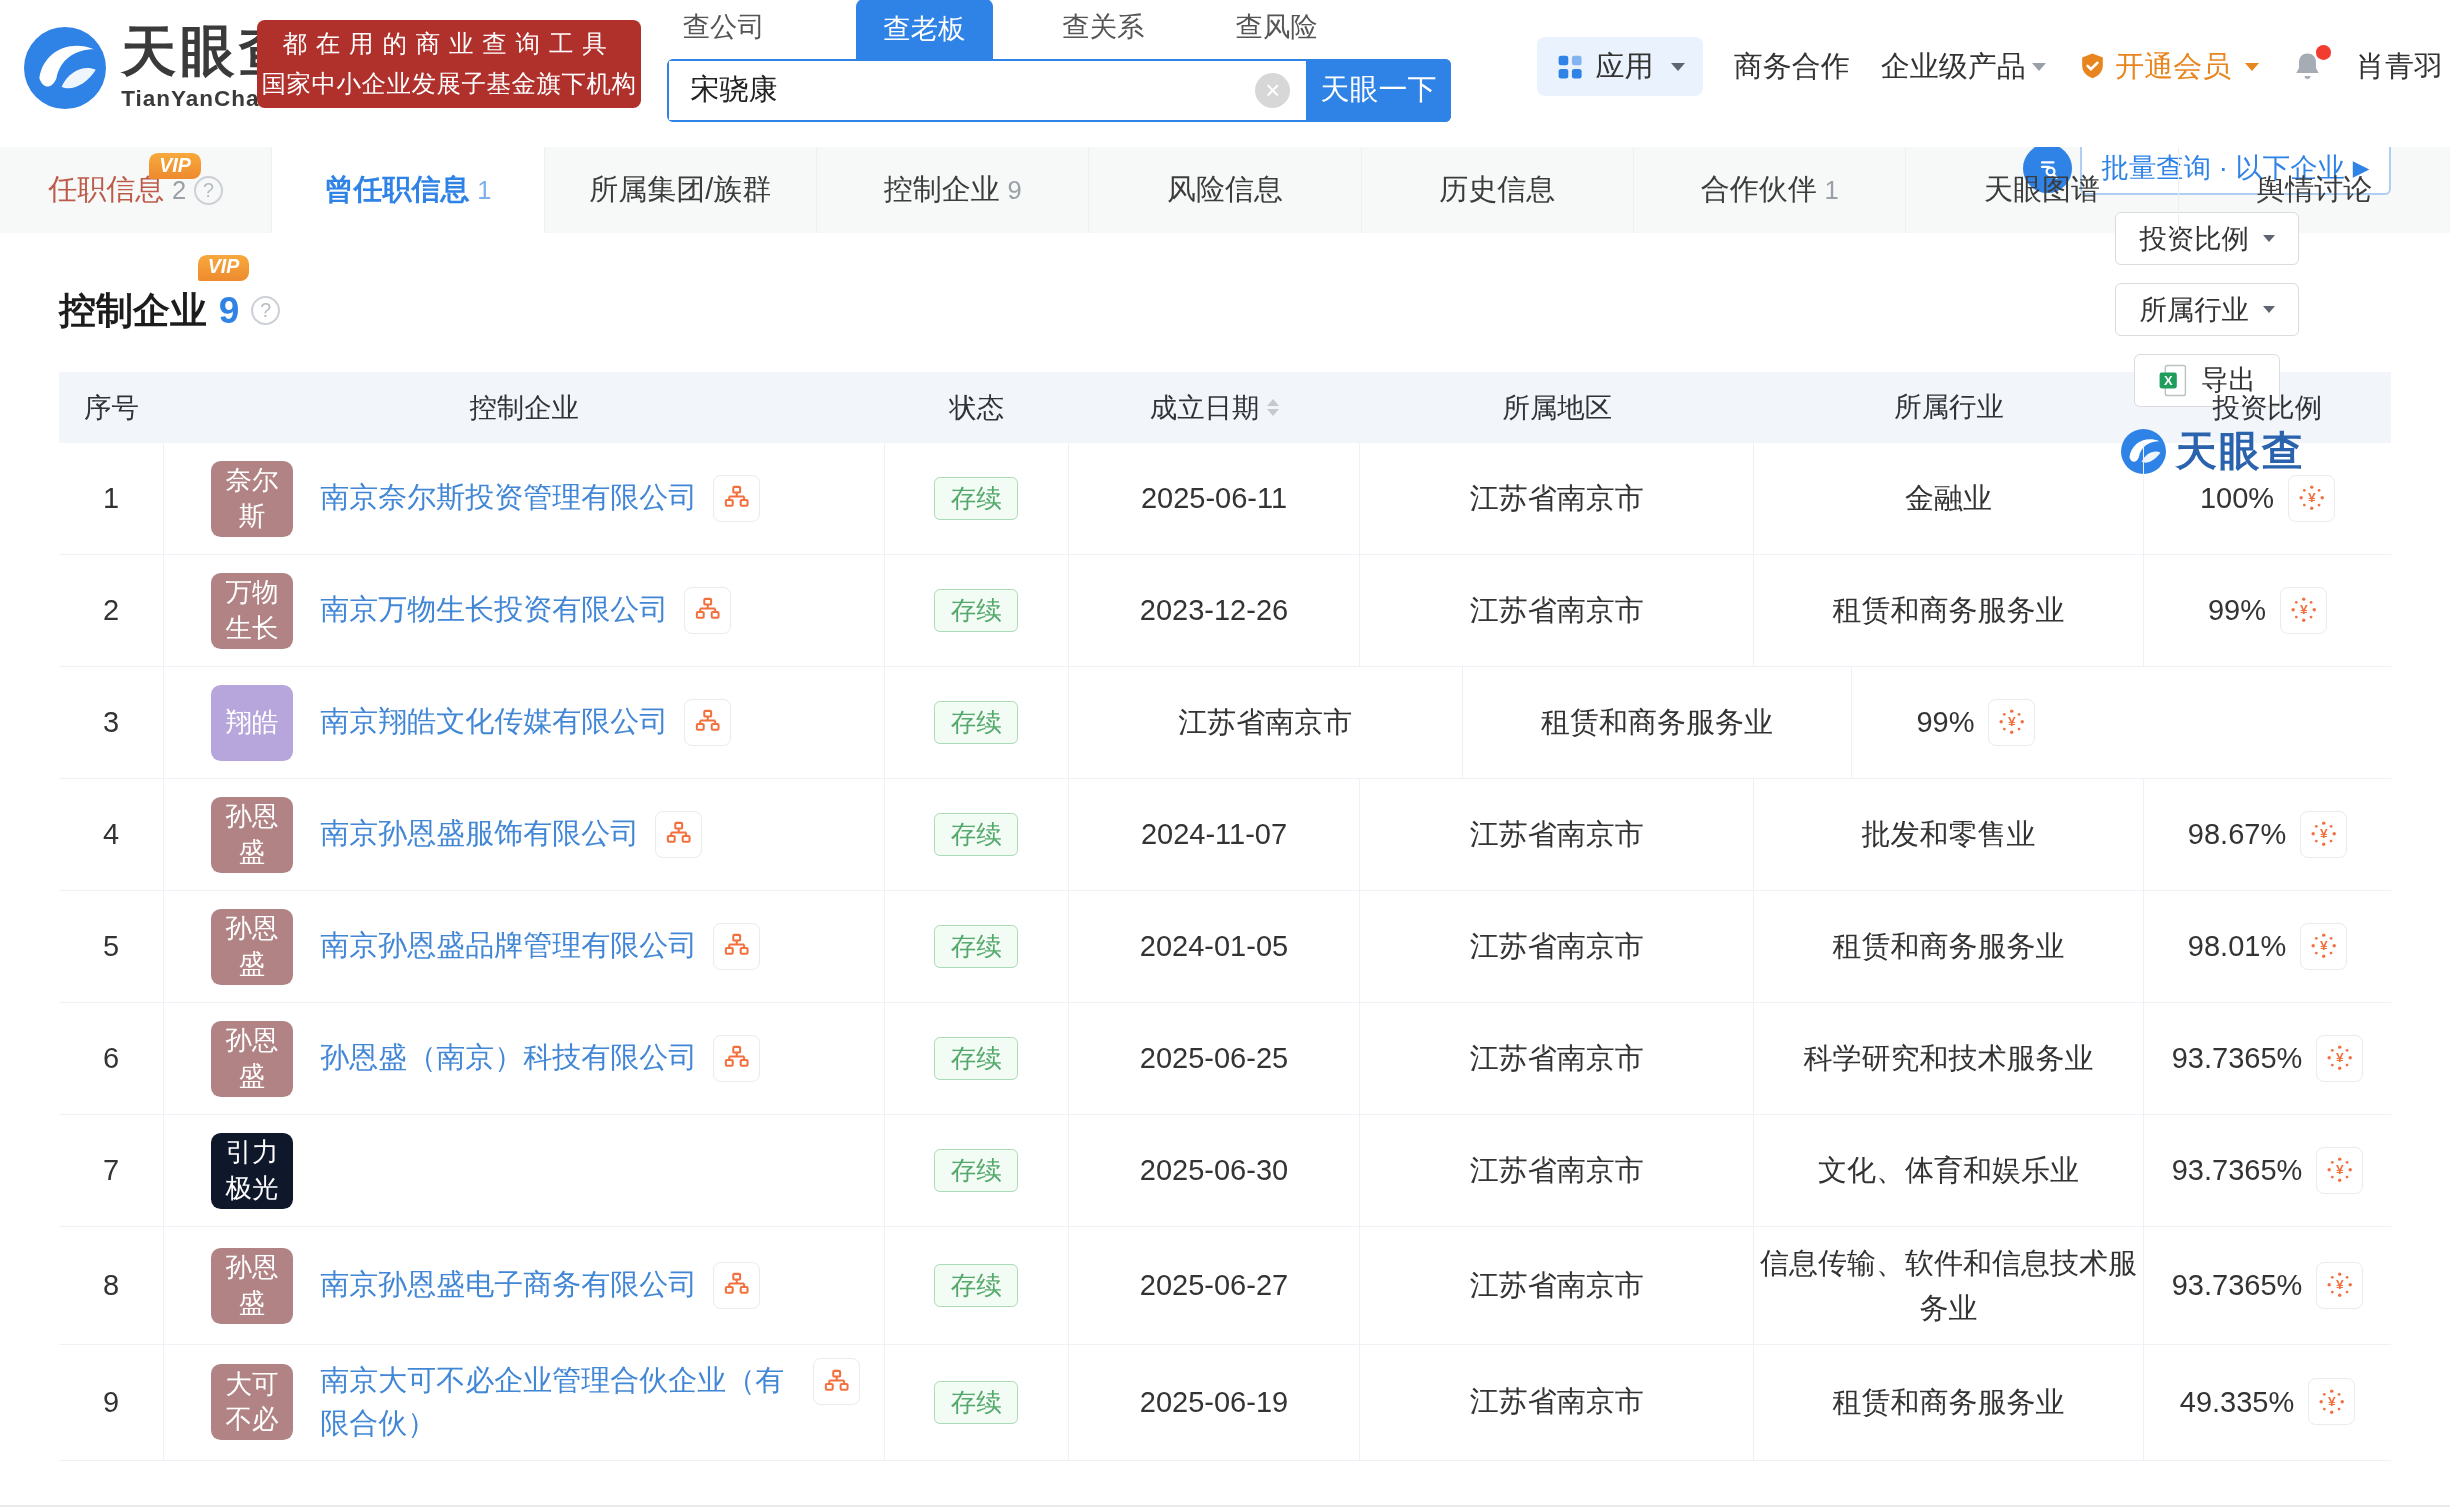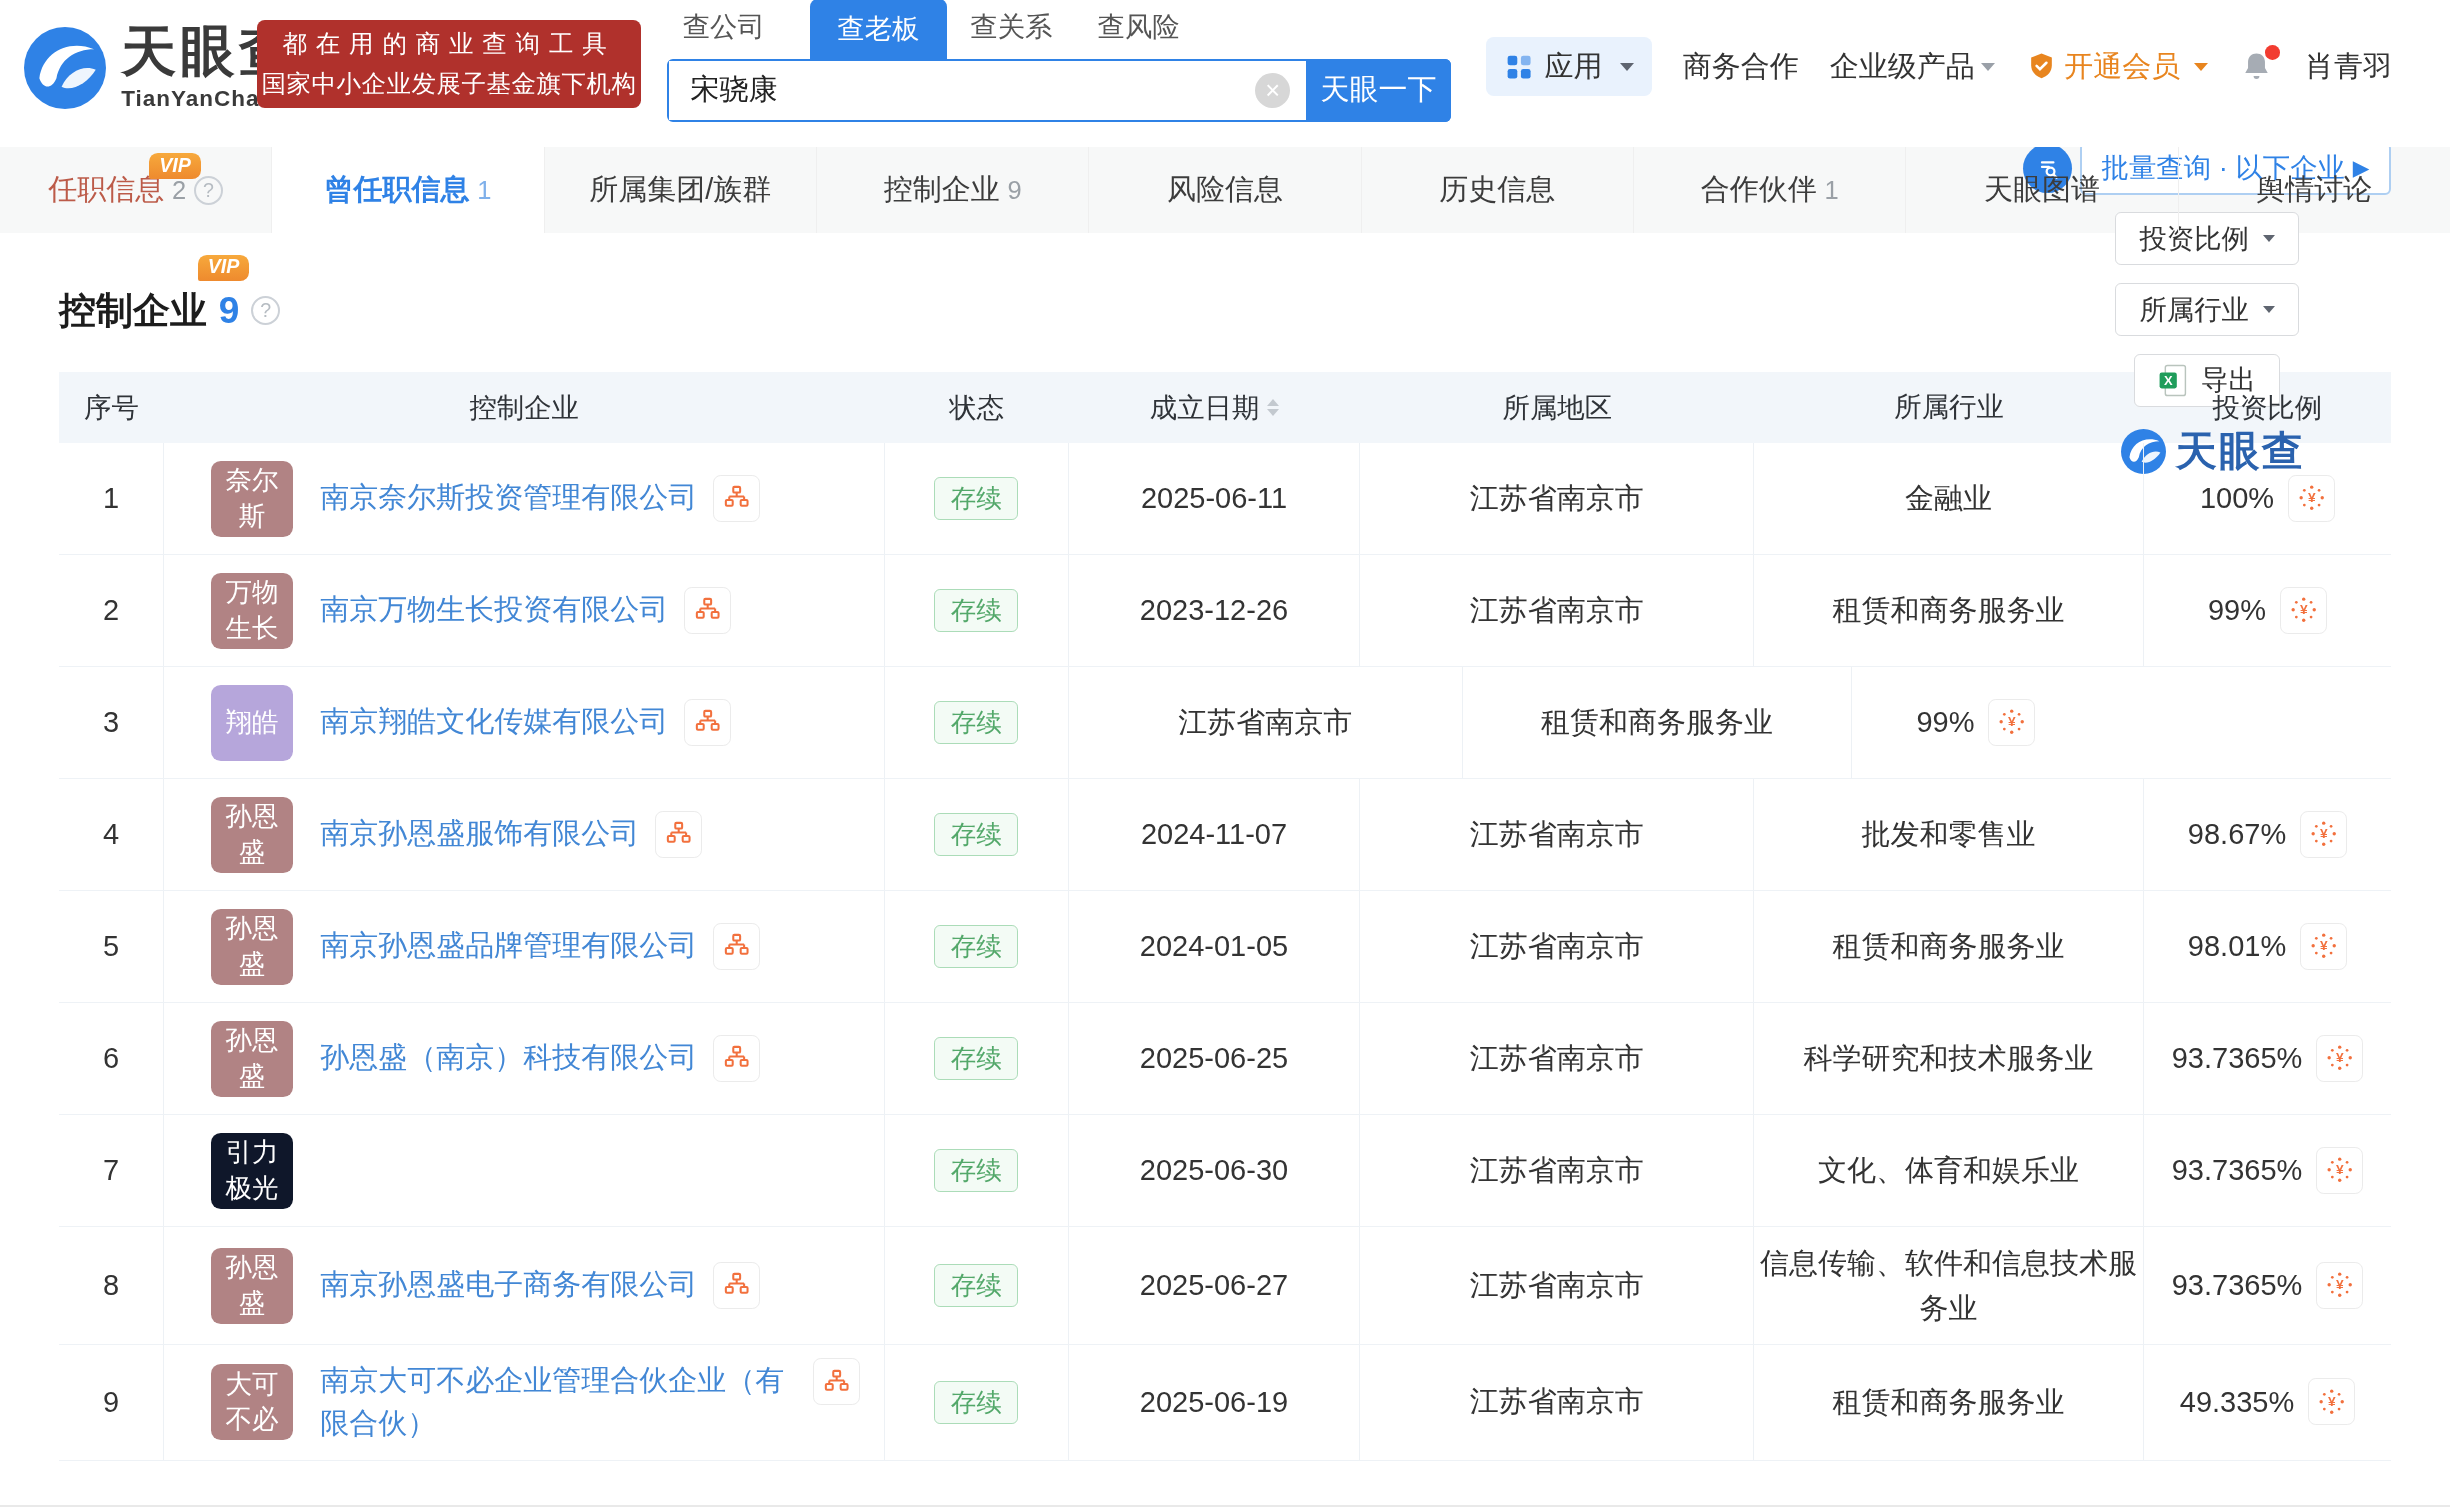--- a/index.html
+++ b/index.html
@@ -12,33 +12,33 @@
   .logo-circle { width:82px; height:82px; }
   .logo-text .brand { font-size:55px; font-weight:900; color:#3a3a3a; letter-spacing:3.9px; line-height:1; }
   .logo-text .domain { font-size:22.5px; font-weight:700; color:#3a3a3a; letter-spacing:1px; margin-top:7.8px; }
   .slogan { position:absolute; left:257px; top:19.6px; width:384px; height:88px; background:#b0312c;
     border-radius:7.8px; color:#fff; display:flex; flex-direction:column; justify-content:center;
     align-items:center; font-size:24.5px; line-height:1.6; }
   .slogan .l1 { letter-spacing:8.8px; }
   .slogan .l2 { letter-spacing:0.5px; }
 
   .search { position:absolute; left:667px; top:3.9px; width:784px; }
-  .search-tabs { display:flex; align-items:flex-end; height:55px; padding-left:15.7px; }
+  .search-tabs { display:flex; align-items:flex-end; height:55px; padding-left:15.7px;gap:46px; }
   .search-tab { font-size:27.4px; color:#555; margin-right:45px; padding-bottom:13.7px; cursor:pointer; }
   .search-tab.active { background:#2f82e6; color:#fff; border-radius:7.8px 7.8px 0 0;
     padding:11.8px 27.4px; margin-right:23.5px; }
   .search-bar { display:flex; align-items:center; height:63px; border:2px solid #2f82e6;
     border-radius:5.9px; background:#fff; }
   .search-bar input { flex:1; border:none; outline:none; font-size:29px; color:#222; padding:0 21.6px; height:100%; }
   .clear-btn { flex:none; width:35px; height:35px; border-radius:50%; background:#d7d7d7; color:#fff;
     font-size:25.5px; display:flex; align-items:center; justify-content:center; margin-right:15.7px; cursor:pointer; }
   .search-btn { flex:none; width:145px; height:63px; margin:-2px -2px -2px 0; border:none;
     background:#2f82e6; color:#fff; font-size:29px; border-radius:0 5.9px 5.9px 0; cursor:pointer; }
 
-  .right-nav { position:absolute; left:1486px; top:35px; height:63px; display:flex; align-items:center;
+  .right-nav { position:absolute; left:1537px; top:35px; height:63px; display:flex; align-items:center;
     gap:31px; font-size:29px; color:#333; white-space:nowrap; }
   .apps-pill { background:#e9f2fd; border-radius:7.8px; padding:9.8px 17.6px; display:flex; gap:11.8px;
     align-items:center; cursor:pointer; }
   .caret { width:0; height:0; border-left:7.8px solid transparent; border-right:7.8px solid transparent;
     border-top:8.8px solid #5f6570; margin-left:5.9px; }
   .caret.light { border-top-color:#9aa0a8; }
   .caret.orange { border-top-color:#e8851f; }
   .nav-item { display:flex; align-items:center; cursor:pointer; }
   .vip-link { color:#e8851f; display:flex; align-items:center; gap:7.8px; cursor:pointer; }
   .bell { position:relative; cursor:pointer; display:flex; }

